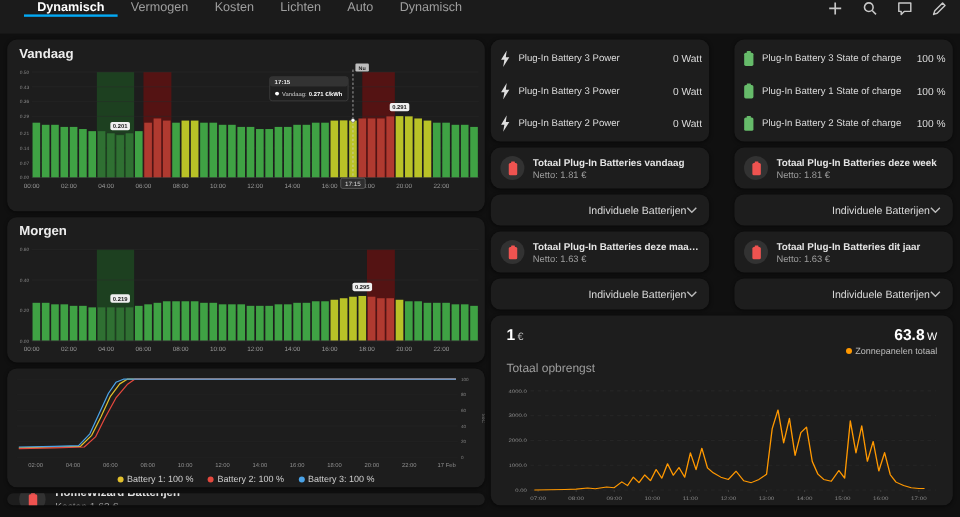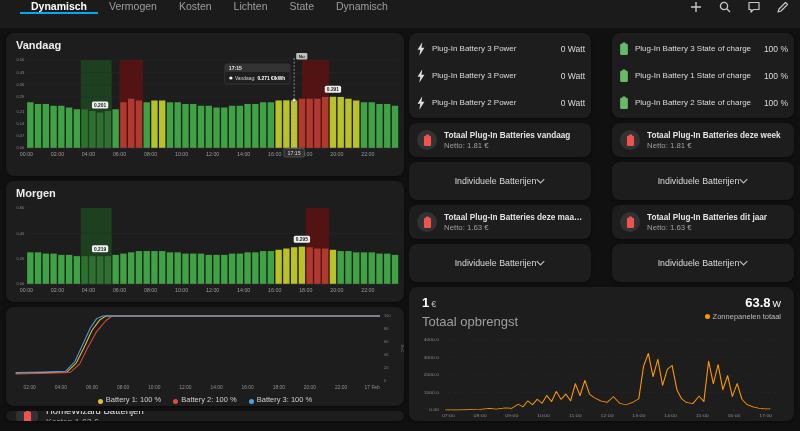--- a/index.html
+++ b/index.html
@@ -18,63 +18,63 @@
   .card-title{font-size:11px;font-weight:700;padding:6px 10px 0;color:#ededed}
   .chart{width:100%}
   .chart svg{display:block}
   .card-vandaag{height:154px}
   .card-morgen{height:130px}
   .card-batt{height:102px;padding-top:3px}
   #chart-vandaag{height:108px}
   #chart-morgen{height:96px}
   #chart-battery{height:82px}
   #battery-legend{display:flex;justify-content:center;gap:12px;font-size:7.5px;color:#cfcfcf;height:14px;align-items:center}
-  .leg-item{display:flex;align-items:flex-end;gap:3px;cursor:pointer}
+  .leg-item{display:flex;align-items:center;gap:3px;cursor:pointer}
   .leg-dot{width:5px;height:5px;border-radius:50%;display:inline-block}
   .hw-card{flex:1;display:flex;align-items:center;gap:8px;padding:5px 10px;min-height:0;cursor:pointer;overflow:hidden}
   .circ-icon{width:22px;height:22px;border-radius:50%;background:#323232;display:flex;align-items:center;justify-content:center;flex:none}
-  .hw-title{font-size:9.5px;font-weight:400}
+  .hw-title{font-size:9.5px;font-weight:700}
   .hw-sub{font-size:8.5px;color:#9e9e9e;margin-top:1px}
   .row2{display:flex;gap:21px}
   .row2>.card{flex:1;min-width:0}
   .entity-card{padding:2px 6px;height:85px}
   .entity-row{display:flex;align-items:center;gap:5px;height:27px;cursor:pointer}
   .eicon{width:12px;height:14px;flex:none;display:flex}
   .eicon svg{width:100%;height:100%}
   .ename{font-size:8px;color:#dcdcdc;flex:1;white-space:nowrap;overflow:hidden;text-overflow:ellipsis}
   .evalue{font-size:8.5px;color:#dcdcdc;white-space:nowrap}
   .stat-card{display:flex;align-items:center;gap:7px;padding:5px 8px;height:34px;cursor:pointer}
   .stat-card .circ-icon{width:20px;height:20px}
   .stat-text{min-width:0}
   .stat-title{font-size:8.2px;font-weight:700;white-space:nowrap;overflow:hidden;text-overflow:ellipsis}
   .stat-sub{font-size:7.8px;color:#9e9e9e;margin-top:1px}
-  .dropdown{display:flex;align-items:center;justify-content:center;height:38px;padding:0 10px;font-size:8.8px;color:#dcdcdc;cursor:pointer}
+  .dropdown{display:flex;align-items:center;justify-content:flex-end;height:26px;padding:0 10px;font-size:8.8px;color:#dcdcdc;cursor:pointer}
   .chev{width:9px;height:6px;flex:none}
   .solar-card{flex:1;display:flex;flex-direction:column;padding:6px 6px 2px;min-height:0}
   .solar-header{display:flex;justify-content:space-between;padding:2px 7px 0}
   .solar-value{font-size:13px;font-weight:700;color:#fff}
   .solar-value .unit{font-size:9px;font-weight:400;color:#bdbdbd;margin-left:2px}
   .solar-value.orange,.solar-value.orange .unit{color:#ffffff}
-  .solar-label{font-size:13px;color:#9e9e9e;margin-top:4px}
+  .solar-label{font-size:10px;color:#9e9e9e;margin-top:16px}
   .solar-right{text-align:right}
   .solar-legend{display:flex;align-items:center;gap:3px;font-size:7.5px;color:#bdbdbd;margin-top:2px;justify-content:flex-end}
   .dot-orange{width:5px;height:5px;border-radius:50%;background:#ff9800;display:inline-block}
   #chart-solar{flex:1;min-height:0}
   .batt{width:11px;height:13px}
 </style>
 </head>
 <body>
 
 <header>
   <nav>
     <div class="tab active">Dynamisch</div>
     <div class="tab">Vermogen</div>
     <div class="tab">Kosten</div>
     <div class="tab">Lichten</div>
-    <div class="tab">State</div>
+    <div class="tab">Auto</div>
     <div class="tab">Dynamisch</div>
   </nav>
   <div class="hicons">
     <span class="hicon">
       <svg viewBox="0 0 14 14">
           <path d="M7 2v10M2 7h10" stroke="#c7c7c7" stroke-width="1.4" fill="none"></path>
         </svg>
     </span>
     <span class="hicon">
       <svg viewBox="0 0 14 14">

